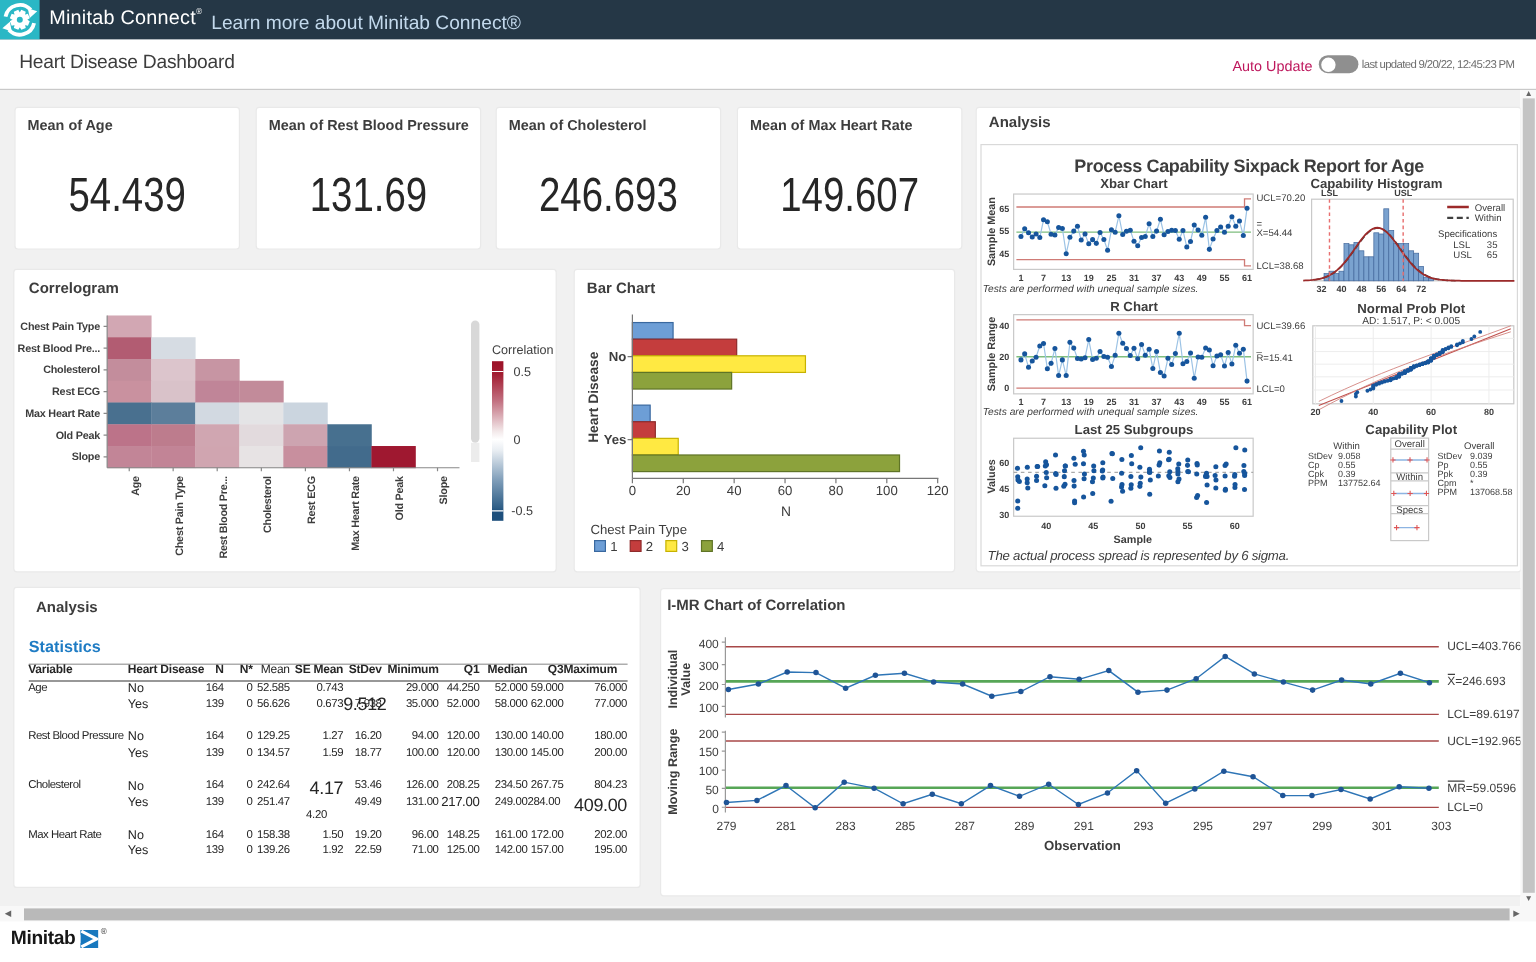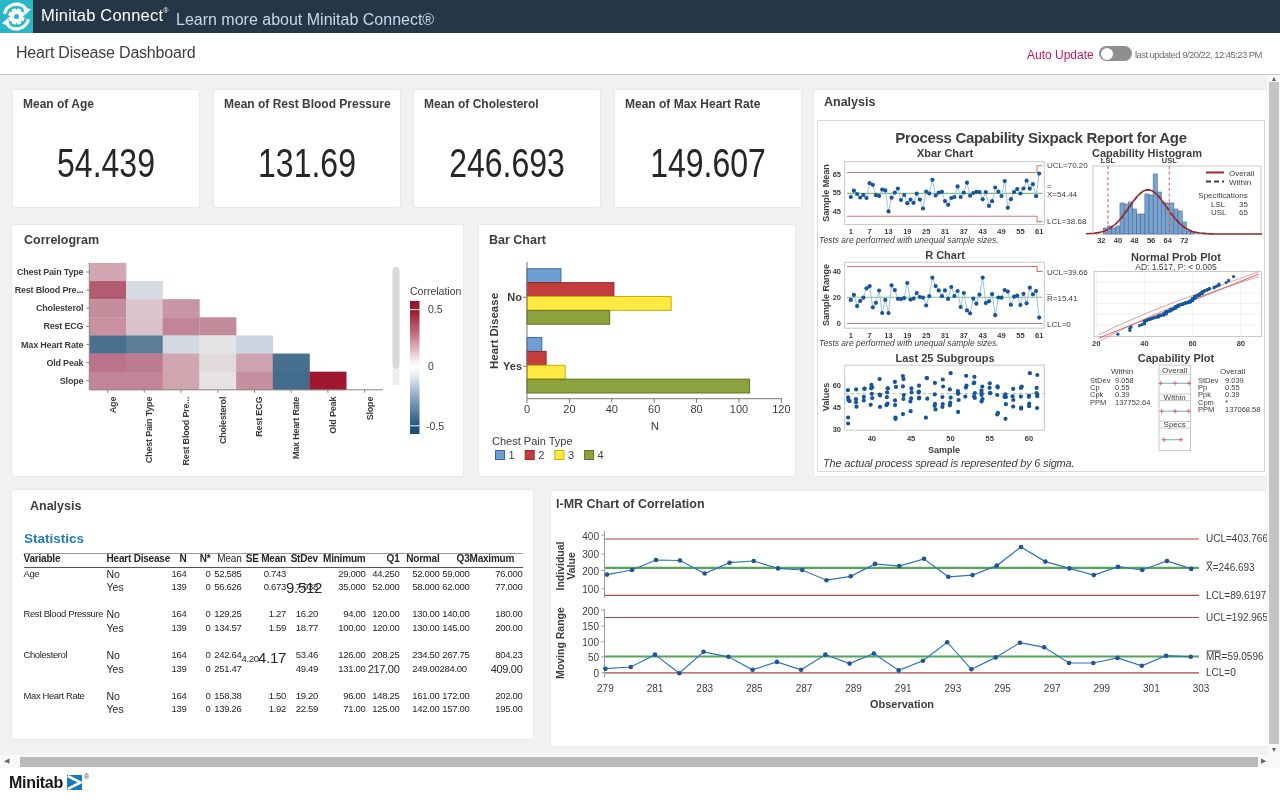--- a/index.html
+++ b/index.html
@@ -784,21 +784,21 @@
 <div class="abs" style="left:11.5px;top:76.5px;width:499px;border-top:1px solid #555"></div>
 <div class="abs" style="left:11.5px;top:63px;width:83px;font-size:10px;letter-spacing:-0.2px;font-weight:bold;color:#262626;text-align:left;white-space:nowrap">Variable</div>
 <div class="abs" style="left:94.5px;top:63px;width:45px;font-size:10px;letter-spacing:-0.2px;font-weight:bold;color:#262626;text-align:left;white-space:nowrap">Heart Disease</div>
 <div class="abs" style="left:139.5px;top:63px;width:35px;font-size:10px;letter-spacing:-0.2px;font-weight:bold;color:#262626;text-align:right;white-space:nowrap">N</div>
 <div class="abs" style="left:174.5px;top:63px;width:24px;font-size:10px;letter-spacing:-0.2px;font-weight:bold;color:#262626;text-align:right;white-space:nowrap">N*</div>
 <div class="abs" style="left:198.5px;top:63px;width:31px;font-size:10px;letter-spacing:-0.2px;font-weight:normal;color:#262626;text-align:right;white-space:nowrap">Mean</div>
 <div class="abs" style="left:229.5px;top:63px;width:44.5px;font-size:10px;letter-spacing:-0.2px;font-weight:bold;color:#262626;text-align:right;white-space:nowrap">SE Mean</div>
 <div class="abs" style="left:274px;top:63px;width:32px;font-size:10px;letter-spacing:-0.2px;font-weight:bold;color:#262626;text-align:right;white-space:nowrap">StDev</div>
 <div class="abs" style="left:306px;top:63px;width:47.5px;font-size:10px;letter-spacing:-0.2px;font-weight:bold;color:#262626;text-align:right;white-space:nowrap">Minimum</div>
 <div class="abs" style="left:353.5px;top:63px;width:34px;font-size:10px;letter-spacing:-0.2px;font-weight:bold;color:#262626;text-align:right;white-space:nowrap">Q1</div>
-<div class="abs" style="left:387.5px;top:63px;width:40px;font-size:10px;letter-spacing:-0.2px;font-weight:bold;color:#262626;text-align:right;white-space:nowrap">Normal</div>
+<div class="abs" style="left:387.5px;top:63px;width:40px;font-size:10px;letter-spacing:-0.2px;font-weight:bold;color:#262626;text-align:right;white-space:nowrap">Median</div>
 <div class="abs" style="left:427.5px;top:63px;width:30px;font-size:10px;letter-spacing:-0.2px;font-weight:bold;color:#262626;text-align:right;white-space:nowrap">Q3</div>
 <div class="abs" style="left:457.5px;top:63px;width:39px;font-size:10px;letter-spacing:-0.2px;font-weight:bold;color:#262626;text-align:center;white-space:nowrap">Maximum</div>
 <div class="abs" style="left:11.5px;top:77.5px;width:83px;font-size:9.5px;letter-spacing:-0.4px;color:#262626;white-space:nowrap">Age</div>
 <div class="abs" style="left:94.5px;top:77.5px;width:45px;font-size:10.5px;color:#262626">No</div>
 <div class="abs" style="left:139.5px;top:77.5px;width:35px;font-size:9.5px;letter-spacing:-0.3px;color:#262626;text-align:right">164</div>
 <div class="abs" style="left:174.5px;top:77.5px;width:24px;font-size:9.5px;letter-spacing:-0.3px;color:#262626;text-align:right">0</div>
 <div class="abs" style="left:198.5px;top:77.5px;width:31px;font-size:9.5px;letter-spacing:-0.3px;color:#262626;text-align:right">52.585</div>
 <div class="abs" style="left:229.5px;top:77.5px;width:44.5px;font-size:9.5px;letter-spacing:-0.3px;color:#262626;text-align:right">0.743</div>
 <div class="abs" style="left:274px;top:89px;width:32px;font-size:15px;letter-spacing:-0.3px;color:#262626;text-align:right">9.512</div>
 <div class="abs" style="left:306px;top:77.5px;width:47.5px;font-size:9.5px;letter-spacing:-0.3px;color:#262626;text-align:right">29.000</div>
@@ -849,27 +849,27 @@
 <div class="abs" style="left:274px;top:159.0px;width:32px;font-size:9.5px;letter-spacing:-0.3px;color:#262626;text-align:right">53.46</div>
 <div class="abs" style="left:306px;top:159.0px;width:47.5px;font-size:9.5px;letter-spacing:-0.3px;color:#262626;text-align:right">126.00</div>
 <div class="abs" style="left:353.5px;top:159.0px;width:34px;font-size:9.5px;letter-spacing:-0.3px;color:#262626;text-align:right">208.25</div>
 <div class="abs" style="left:387.5px;top:159.0px;width:40px;font-size:9.5px;letter-spacing:-0.3px;color:#262626;text-align:right">234.50</div>
 <div class="abs" style="left:427.5px;top:159.0px;width:30px;font-size:9.5px;letter-spacing:-0.3px;color:#262626;text-align:right">267.75</div>
 <div class="abs" style="left:457.5px;top:159.0px;width:53px;font-size:9.5px;letter-spacing:-0.3px;color:#262626;text-align:right">804.23</div>
 <div class="abs" style="left:94.5px;top:172.5px;width:45px;font-size:10.5px;color:#262626">Yes</div>
 <div class="abs" style="left:139.5px;top:172.5px;width:35px;font-size:9.5px;letter-spacing:-0.3px;color:#262626;text-align:right">139</div>
 <div class="abs" style="left:174.5px;top:172.5px;width:24px;font-size:9.5px;letter-spacing:-0.3px;color:#262626;text-align:right">0</div>
 <div class="abs" style="left:198.5px;top:172.5px;width:31px;font-size:9.5px;letter-spacing:-0.3px;color:#262626;text-align:right">251.47</div>
-<div class="abs" style="left:229.5px;top:163px;width:44.5px;font-size:9.5px;letter-spacing:-0.3px;color:#262626;text-align:left">4.20</div>
+<div class="abs" style="left:229.5px;top:184px;width:44.5px;font-size:9.5px;letter-spacing:-0.3px;color:#262626;text-align:center">4.20</div>
 <div class="abs" style="left:274px;top:172.5px;width:32px;font-size:9.5px;letter-spacing:-0.3px;color:#262626;text-align:right">49.49</div>
 <div class="abs" style="left:306px;top:172.5px;width:47.5px;font-size:9.5px;letter-spacing:-0.3px;color:#262626;text-align:right">131.00</div>
 <div class="abs" style="left:353.5px;top:172.5px;width:34px;font-size:11px;letter-spacing:-0.3px;color:#262626;text-align:right">217.00</div>
 <div class="abs" style="left:387.5px;top:172.5px;width:40px;font-size:9.5px;letter-spacing:-0.3px;color:#262626;text-align:right">249.00</div>
 <div class="abs" style="left:427.5px;top:172.5px;width:30px;font-size:9.5px;letter-spacing:-0.3px;color:#262626;text-align:left">284.00</div>
-<div class="abs" style="left:457.5px;top:172.5px;width:53px;font-size:11px;letter-spacing:-0.3px;color:#262626;text-align:right">409.00</div>
+<div class="abs" style="left:457.5px;top:172.5px;width:53px;font-size:15px;letter-spacing:-0.3px;color:#262626;text-align:right">409.00</div>
 <div class="abs" style="left:11.5px;top:199.8px;width:83px;font-size:9.5px;letter-spacing:-0.4px;color:#262626;white-space:nowrap">Max Heart Rate</div>
 <div class="abs" style="left:94.5px;top:199.8px;width:45px;font-size:10.5px;color:#262626">No</div>
 <div class="abs" style="left:139.5px;top:199.8px;width:35px;font-size:9.5px;letter-spacing:-0.3px;color:#262626;text-align:right">164</div>
 <div class="abs" style="left:174.5px;top:199.8px;width:24px;font-size:9.5px;letter-spacing:-0.3px;color:#262626;text-align:right">0</div>
 <div class="abs" style="left:198.5px;top:199.8px;width:31px;font-size:9.5px;letter-spacing:-0.3px;color:#262626;text-align:right">158.38</div>
 <div class="abs" style="left:229.5px;top:199.8px;width:44.5px;font-size:9.5px;letter-spacing:-0.3px;color:#262626;text-align:right">1.50</div>
 <div class="abs" style="left:274px;top:199.8px;width:32px;font-size:9.5px;letter-spacing:-0.3px;color:#262626;text-align:right">19.20</div>
 <div class="abs" style="left:306px;top:199.8px;width:47.5px;font-size:9.5px;letter-spacing:-0.3px;color:#262626;text-align:right">96.00</div>
 <div class="abs" style="left:353.5px;top:199.8px;width:34px;font-size:9.5px;letter-spacing:-0.3px;color:#262626;text-align:right">148.25</div>
 <div class="abs" style="left:387.5px;top:199.8px;width:40px;font-size:9.5px;letter-spacing:-0.3px;color:#262626;text-align:right">161.00</div>

